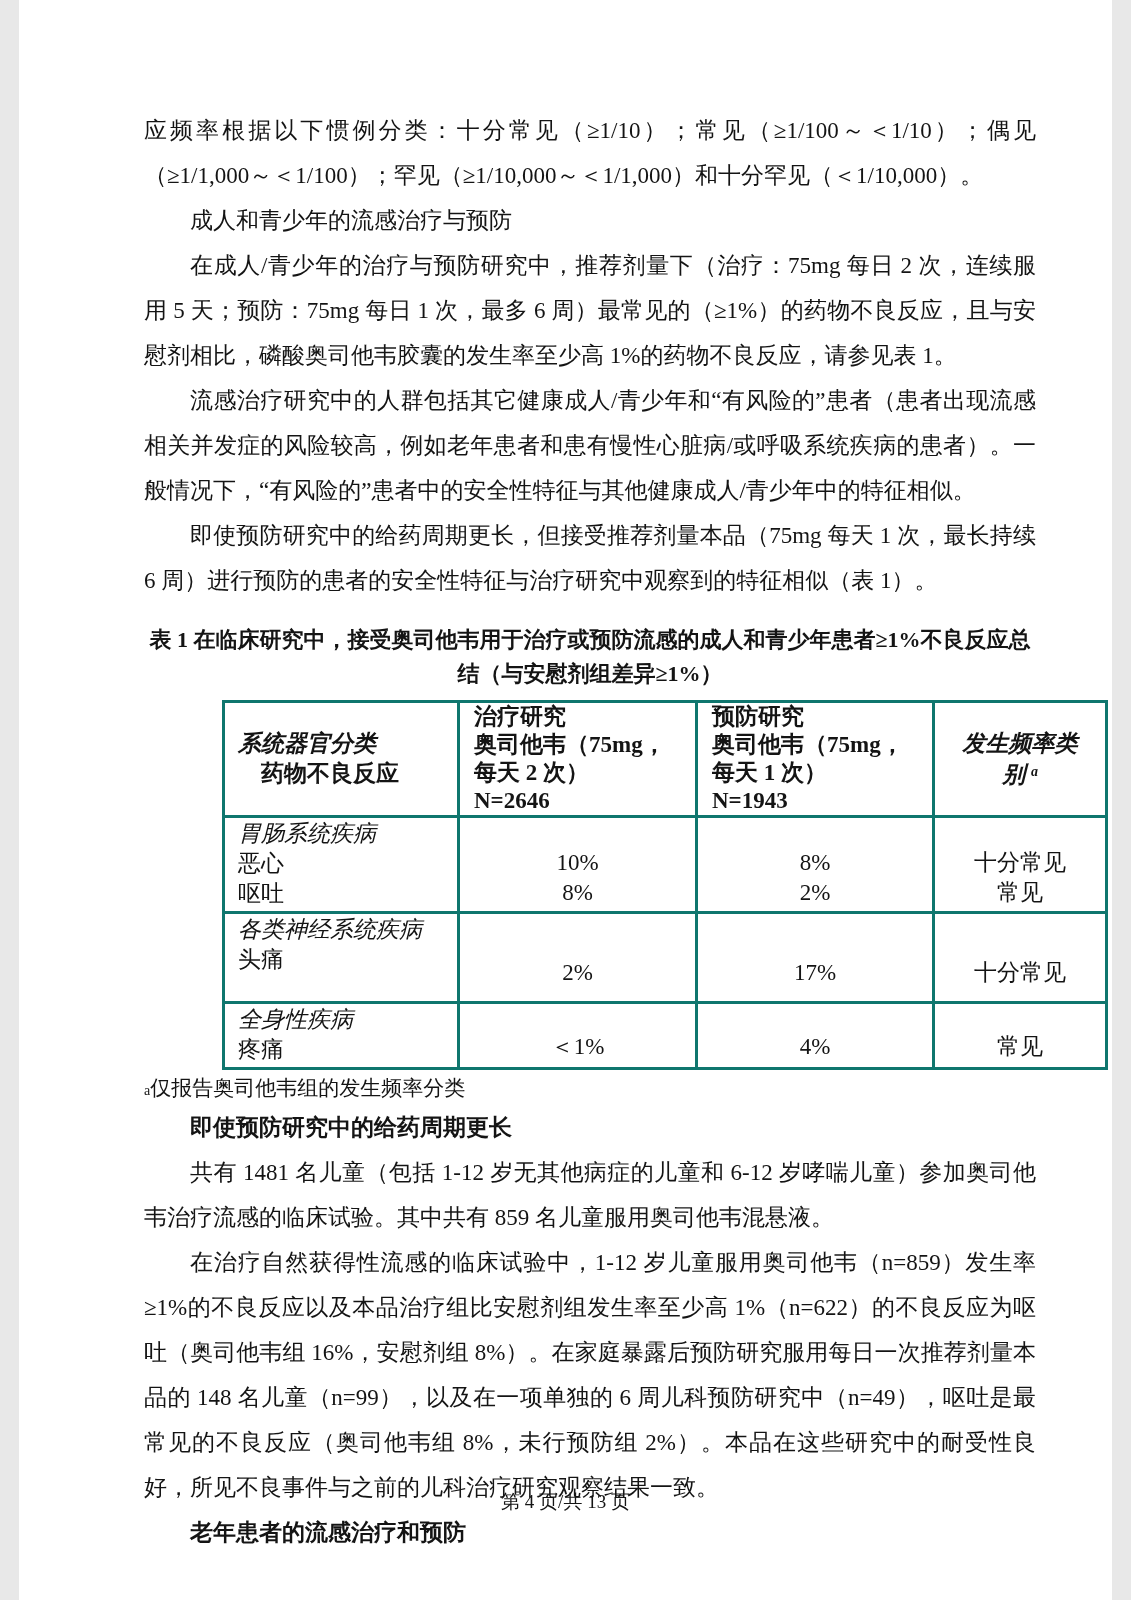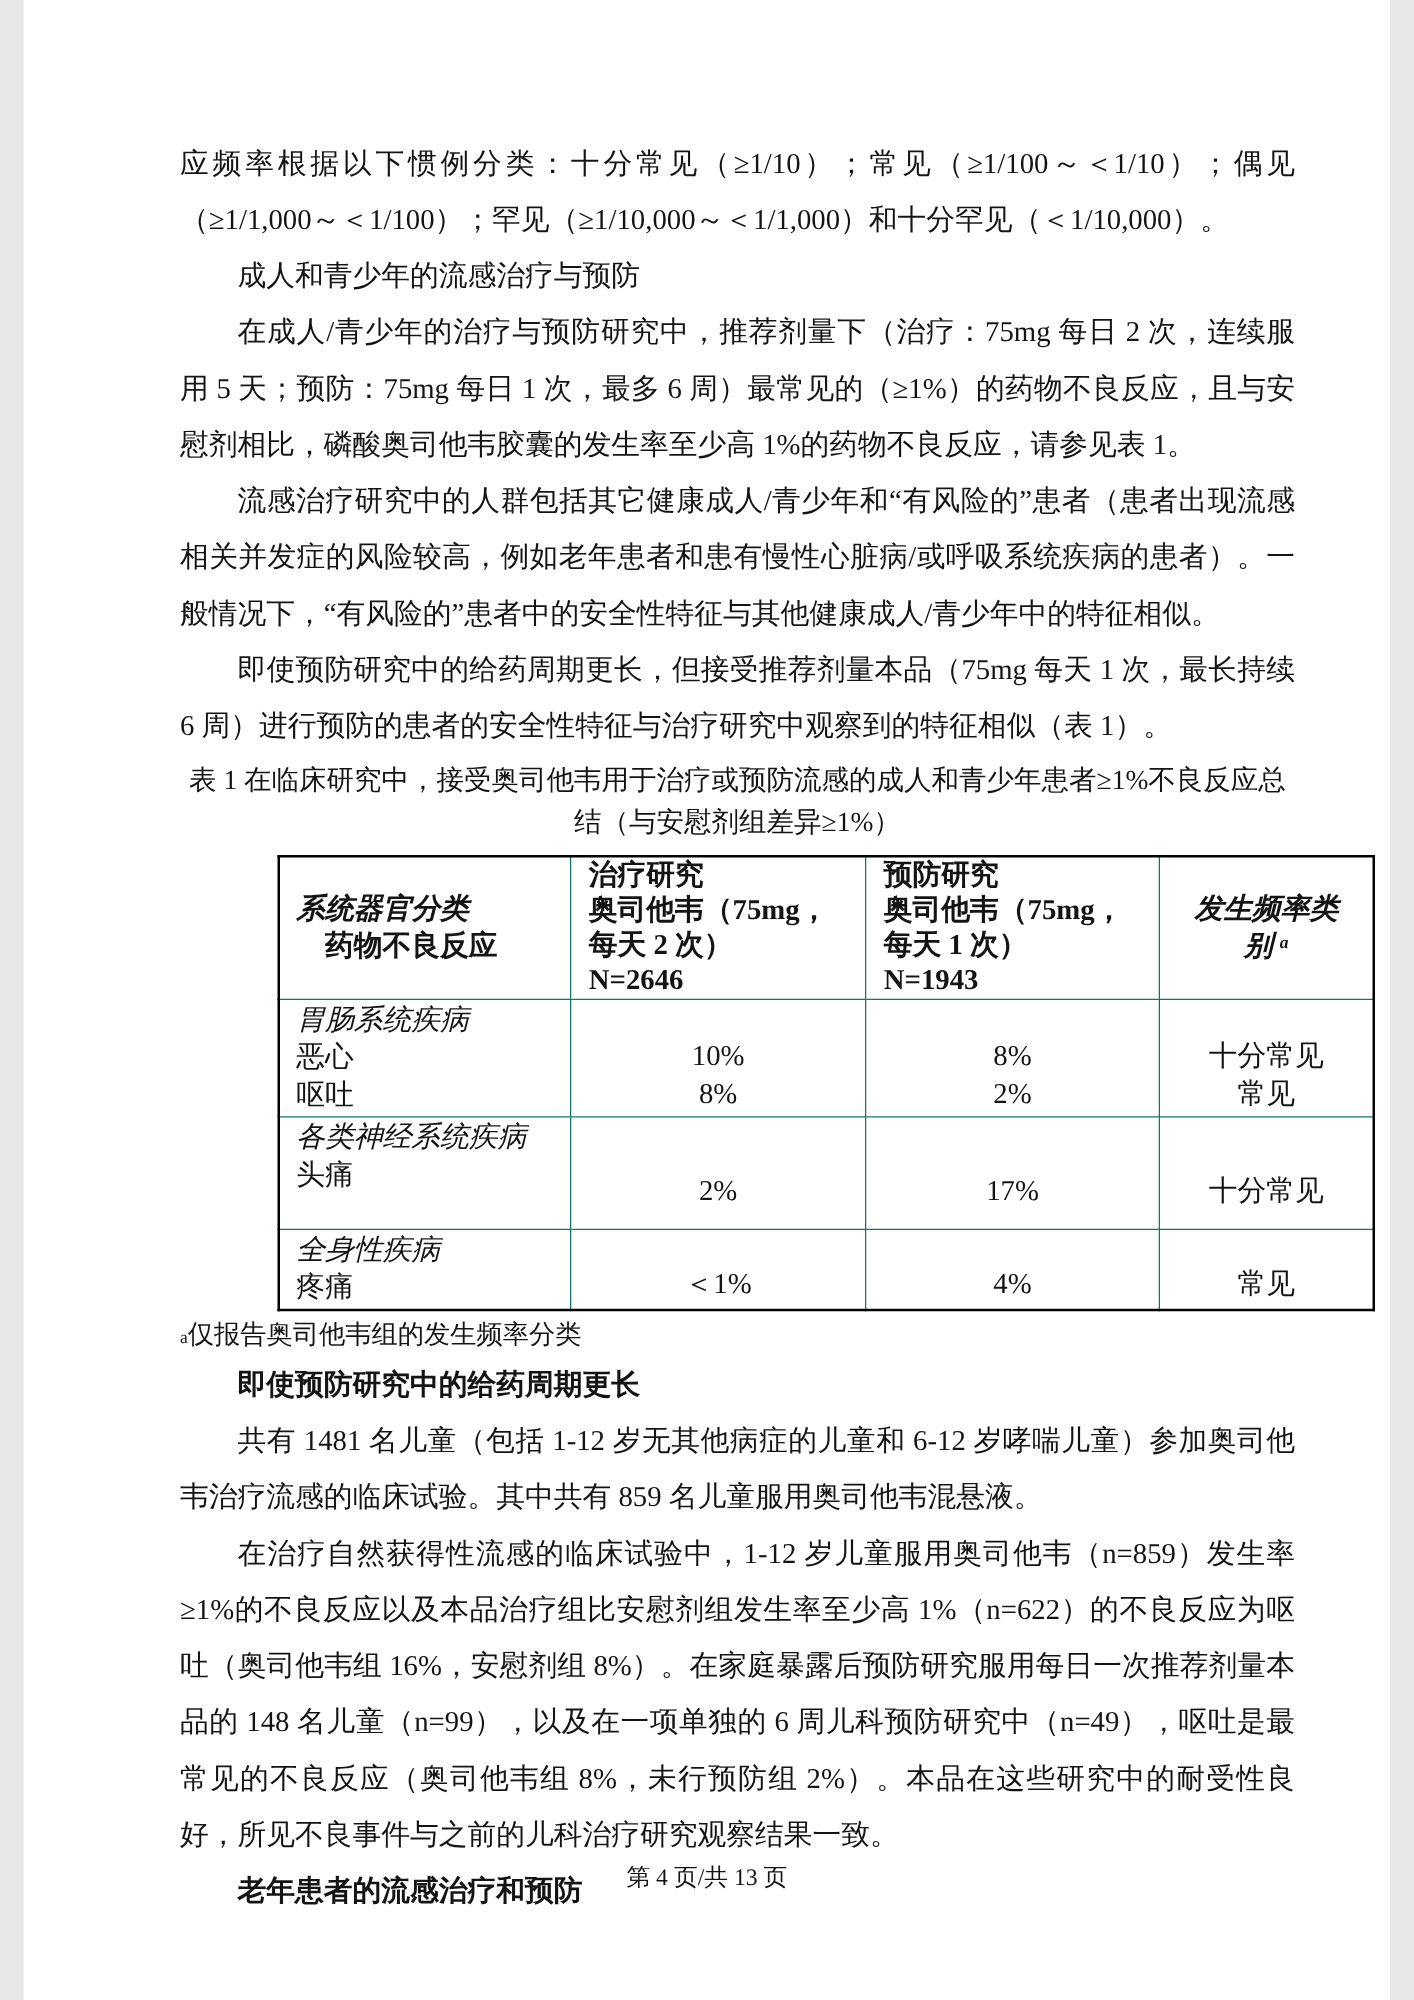--- a/index.html
+++ b/index.html
@@ -20,37 +20,37 @@
   p.body {
     margin:0;
     font-size:23px;
     line-height:45px;
     text-align:justify;
   }
   .indent { text-indent:2em; }
   .bold { font-weight:bold; }
 
   .caption {
-    margin:4px 0 0 0;
+    margin:20px 0 0 0;
     font-size:22px;
     line-height:34px;
-    font-weight:normal;
+    font-weight:bold;
     text-align:center;
   }
 
   table.t1 {
     border-collapse:collapse;
     margin:9px 0 0 78px;
     width:812px;
     border:2px solid #000;
     font-size:23px;
     table-layout:fixed;
   }
   table.t1 td {
-    border:1px solid #0f766e;
+    border:3px solid #0f766e;
     padding:0;
     vertical-align:top;
   }
   .colw1 { width:201px; }
   .colw2 { width:221px; }
   .colw3 { width:220px; }
   .colw4 { width:170px;font-style:italic; }
 
   .hdr { vertical-align:middle !important; font-weight:bold; }
   .hdr div { line-height:28px; }

